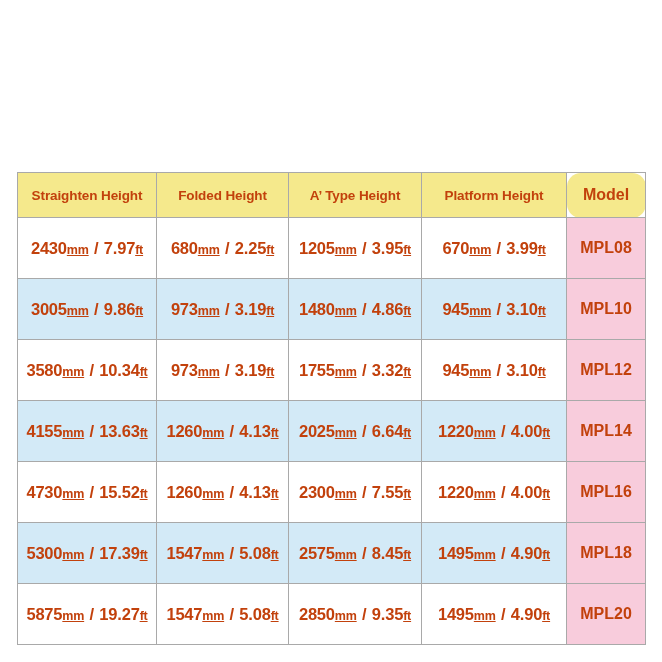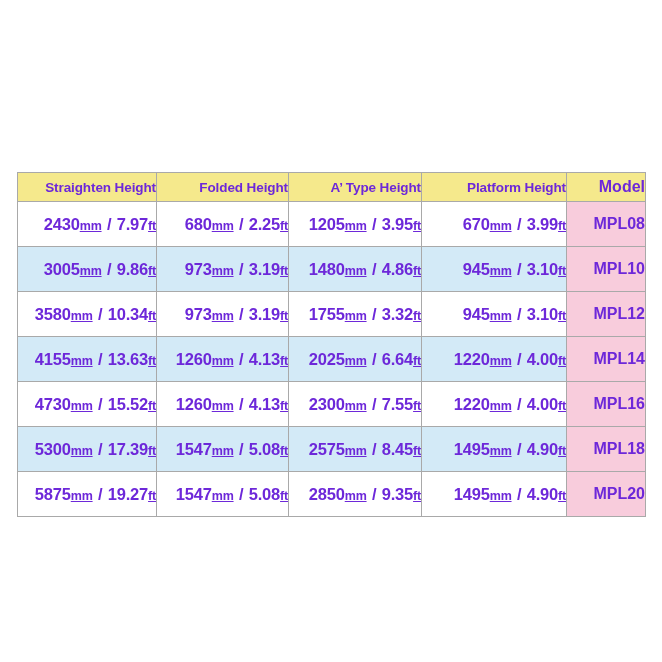--- a/index.html
+++ b/index.html
@@ -37,37 +37,38 @@
 
   table.spec-table col.c-straighten { width: 139px; }
   table.spec-table col.c-folded     { width: 132px; }
   table.spec-table col.c-atype      { width: 133px; }
   table.spec-table col.c-platform   { width: 145px; }
   table.spec-table col.c-model      { width: 79px; }
 
   table.spec-table th,
   table.spec-table td {
     border: 1px solid #a9a9a9;
-    text-align: right;
+    text-align: center;
     vertical-align: middle;
-    color: #6d28d9;
-    padding: 0;
+    color: #c2410c;
+    padding: 8px;
   }
 
   
   table.spec-table thead th {
     height: 28px;
     background: #f5e98c;
     font-size: 13.5px;
     font-weight: bold;
     letter-spacing: -0.1px;
   }
   table.spec-table thead th.model-head {
     font-size: 16px;
     letter-spacing: 0;
+    border-radius: 14px;
   }
 
   
   table.spec-table tbody td {
     height: 44px;
     font-size: 16.5px;
     font-weight: bold;
     letter-spacing: -0.2px;
     white-space: nowrap;
   }

